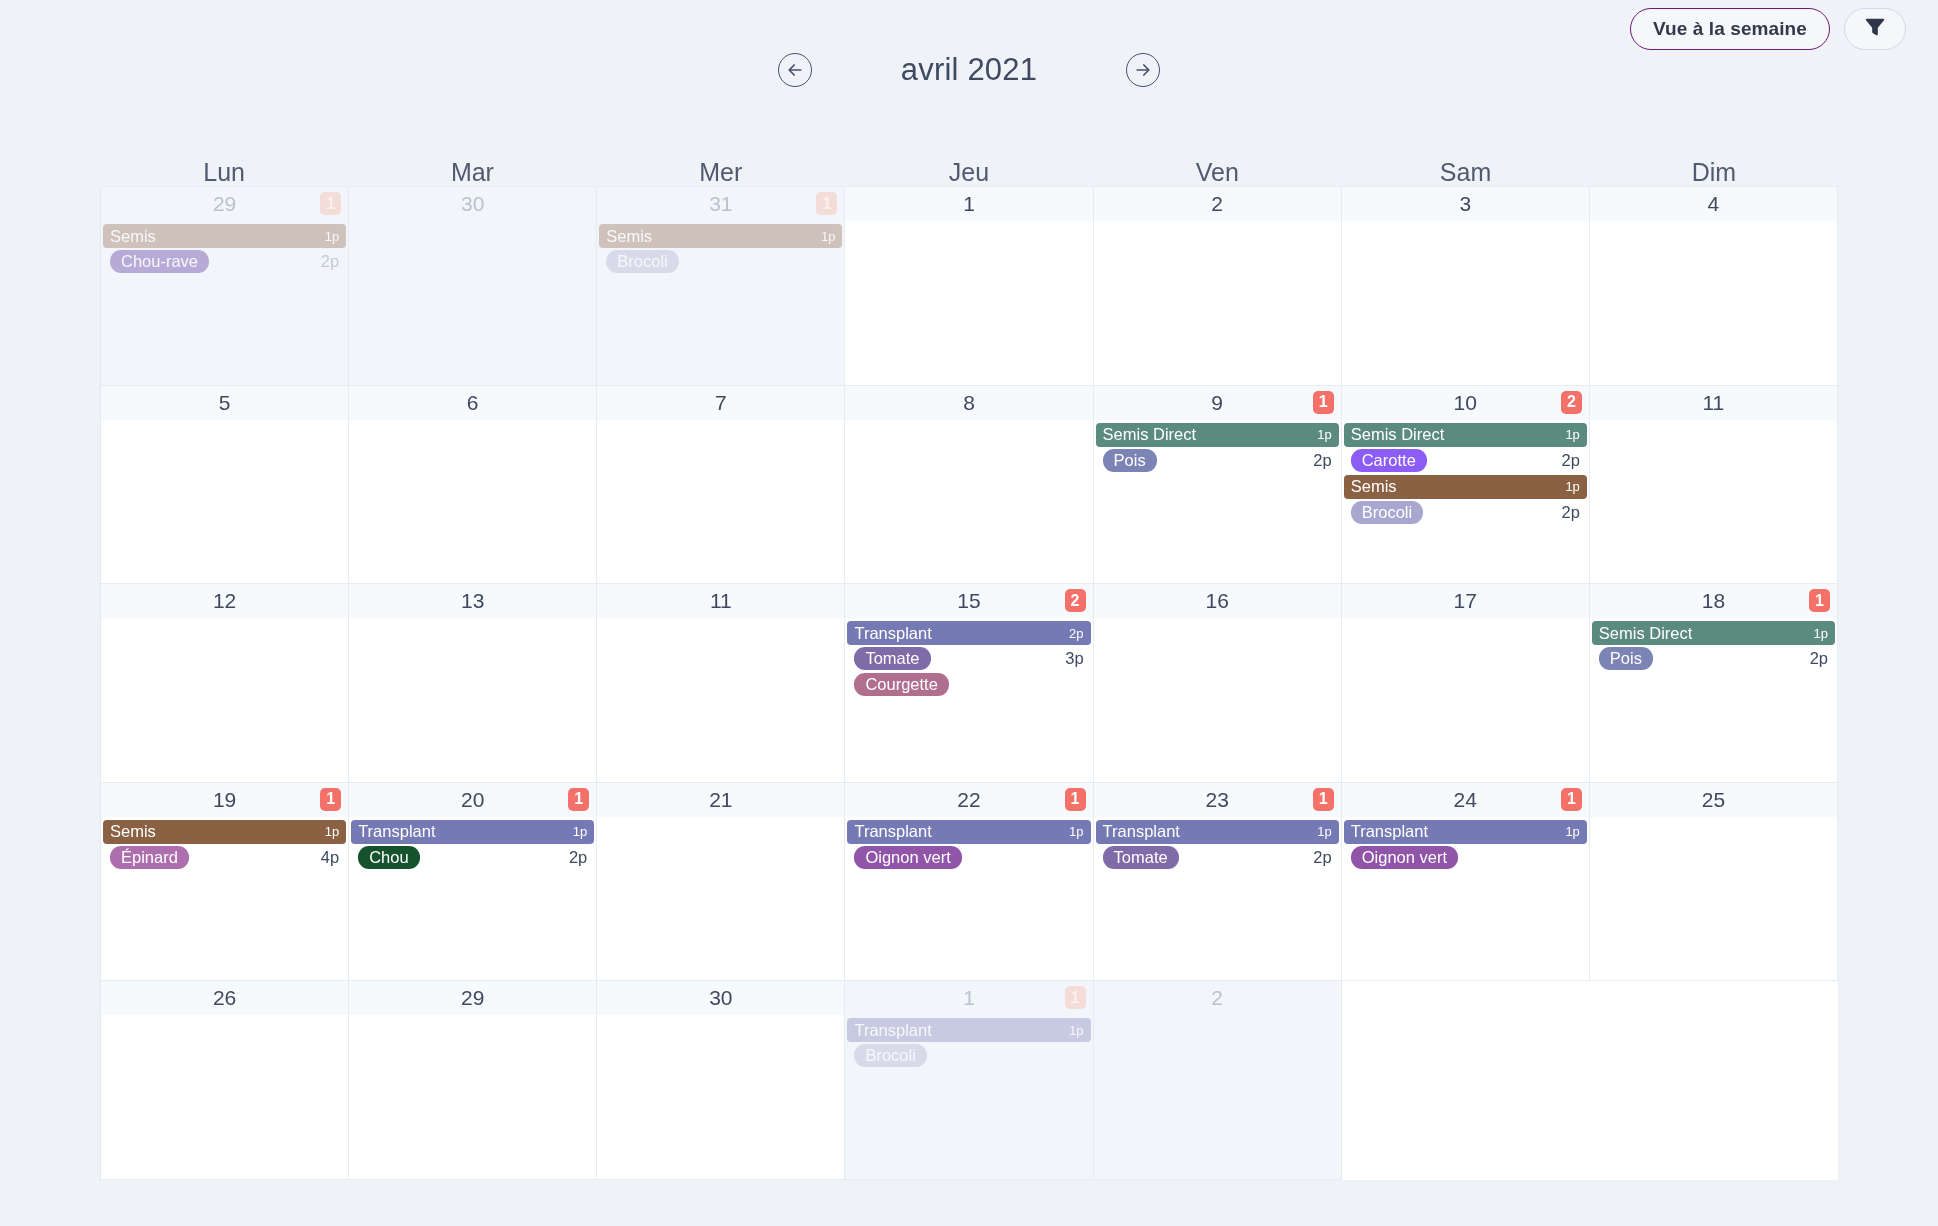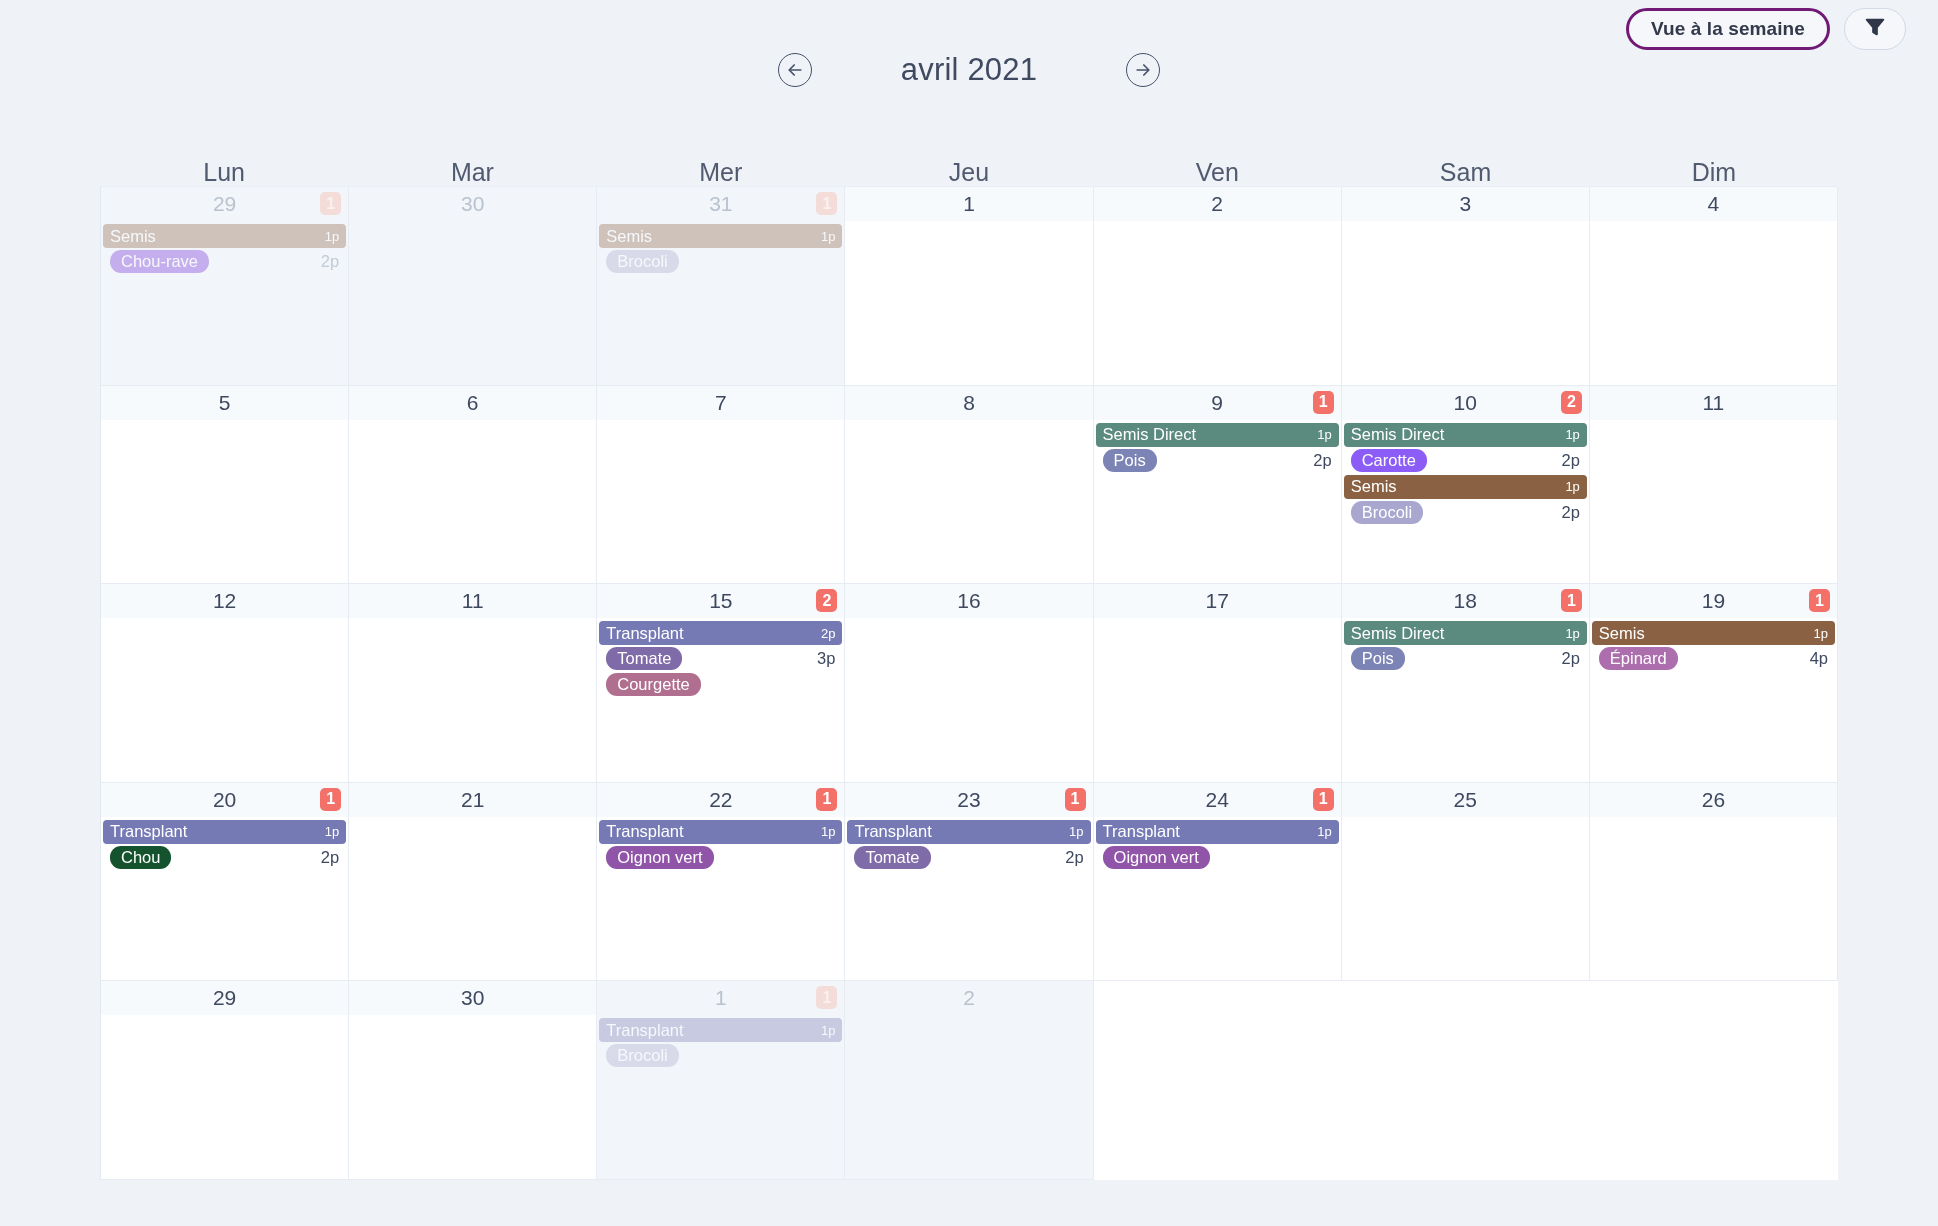--- a/index.html
+++ b/index.html
@@ -27,21 +27,21 @@
     top: 8px;
     right: 32px;
     display: flex;
     align-items: center;
     gap: 14px;
   }
 
   .btn-week {
     height: 42px;
     padding: 0 22px;
-    border: 3px solid #701a75;
+    border: 1px solid #701a75;
     border-radius: 21px;
     background: #f5f7fb;
     color: #32394a;
     font-size: 19px;
     font-weight: bold;
     letter-spacing: .1px;
     display: flex;
     align-items: center;
     cursor: pointer;
   }
@@ -264,21 +264,21 @@
           <div class="daynum">29</div>
           <div class="badge">1</div>
         </div>
         <div class="events faded">
           <div class="ev-group">
             <div class="ev-bar" style="background: rgb(138, 97, 66);">
               <span>Semis</span>
               <span class="ev-qty">1p</span>
             </div>
             <div class="ev-sub">
-              <span class="chip" style="background: #6d28d9;">Chou-rave</span>
+              <span class="chip" style="background: #4c1d95;">Chou-rave</span>
               <span class="ev-qty">2p</span>
             </div>
           </div>
         </div>
       </div>
       <div class="cell out">
         <div class="cell-head">
           <div class="daynum">30</div>
         </div>
         <div class="events faded"></div>
@@ -402,20 +402,26 @@
         <div class="events"></div>
       </div>
       <div class="cell">
         <div class="cell-head">
           <div class="daynum">12</div>
         </div>
         <div class="events"></div>
       </div>
       <div class="cell">
         <div class="cell-head">
+          <div class="daynum">13</div>
+        </div>
+        <div class="events"></div>
+      </div>
+      <div class="cell">
+        <div class="cell-head">
           <div class="daynum">11</div>
         </div>
         <div class="events"></div>
       </div>
       <div class="cell">
         <div class="cell-head">
           <div class="daynum">15</div>
           <div class="badge">2</div>
         </div>
         <div class="events">

